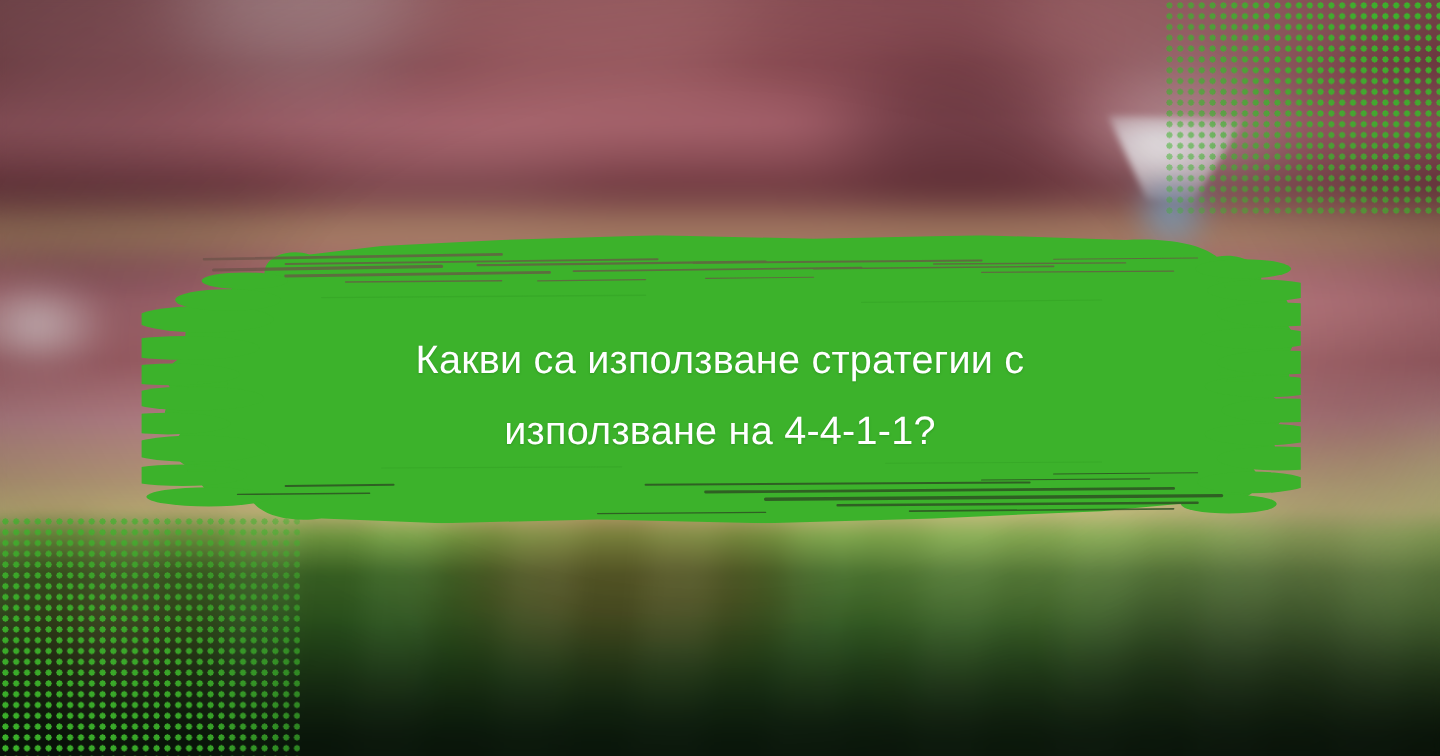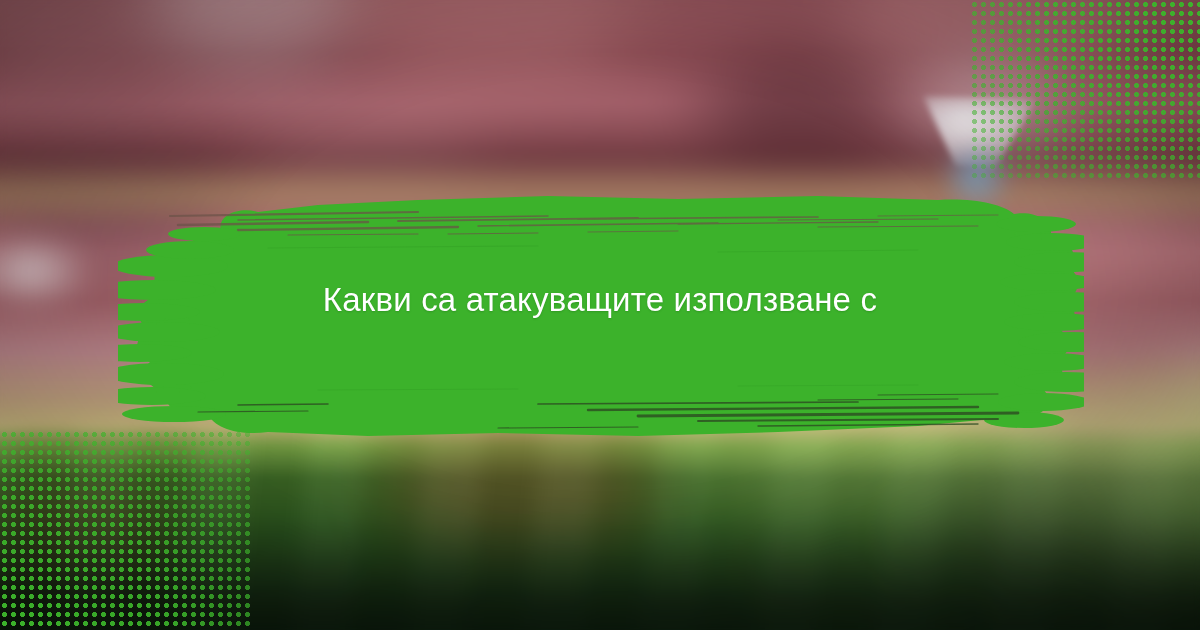--- a/index.html
+++ b/index.html
@@ -348,16 +348,17 @@
         <rect x="38" y="201" width="24" height="2" rx="1"></rect>
         <rect x="896" y="42" width="28" height="3" rx="1.5"></rect>
         <rect x="902" y="48" width="22" height="2" rx="1"></rect>
         <rect x="898" y="120" width="30" height="3" rx="1.5"></rect>
         <rect x="904" y="126" width="22" height="2" rx="1"></rect>
       </g>
     </svg>
   </div>
 
   <div id="headline">
-    <span class="line">Какви са атакуващите използване с</span>
+    <span class="line">Какви са използване стратегии с</span>
+    <span class="line">използване на 4-4-1-1?</span>
   </div>
 
 </div>
 
 </body></html>

